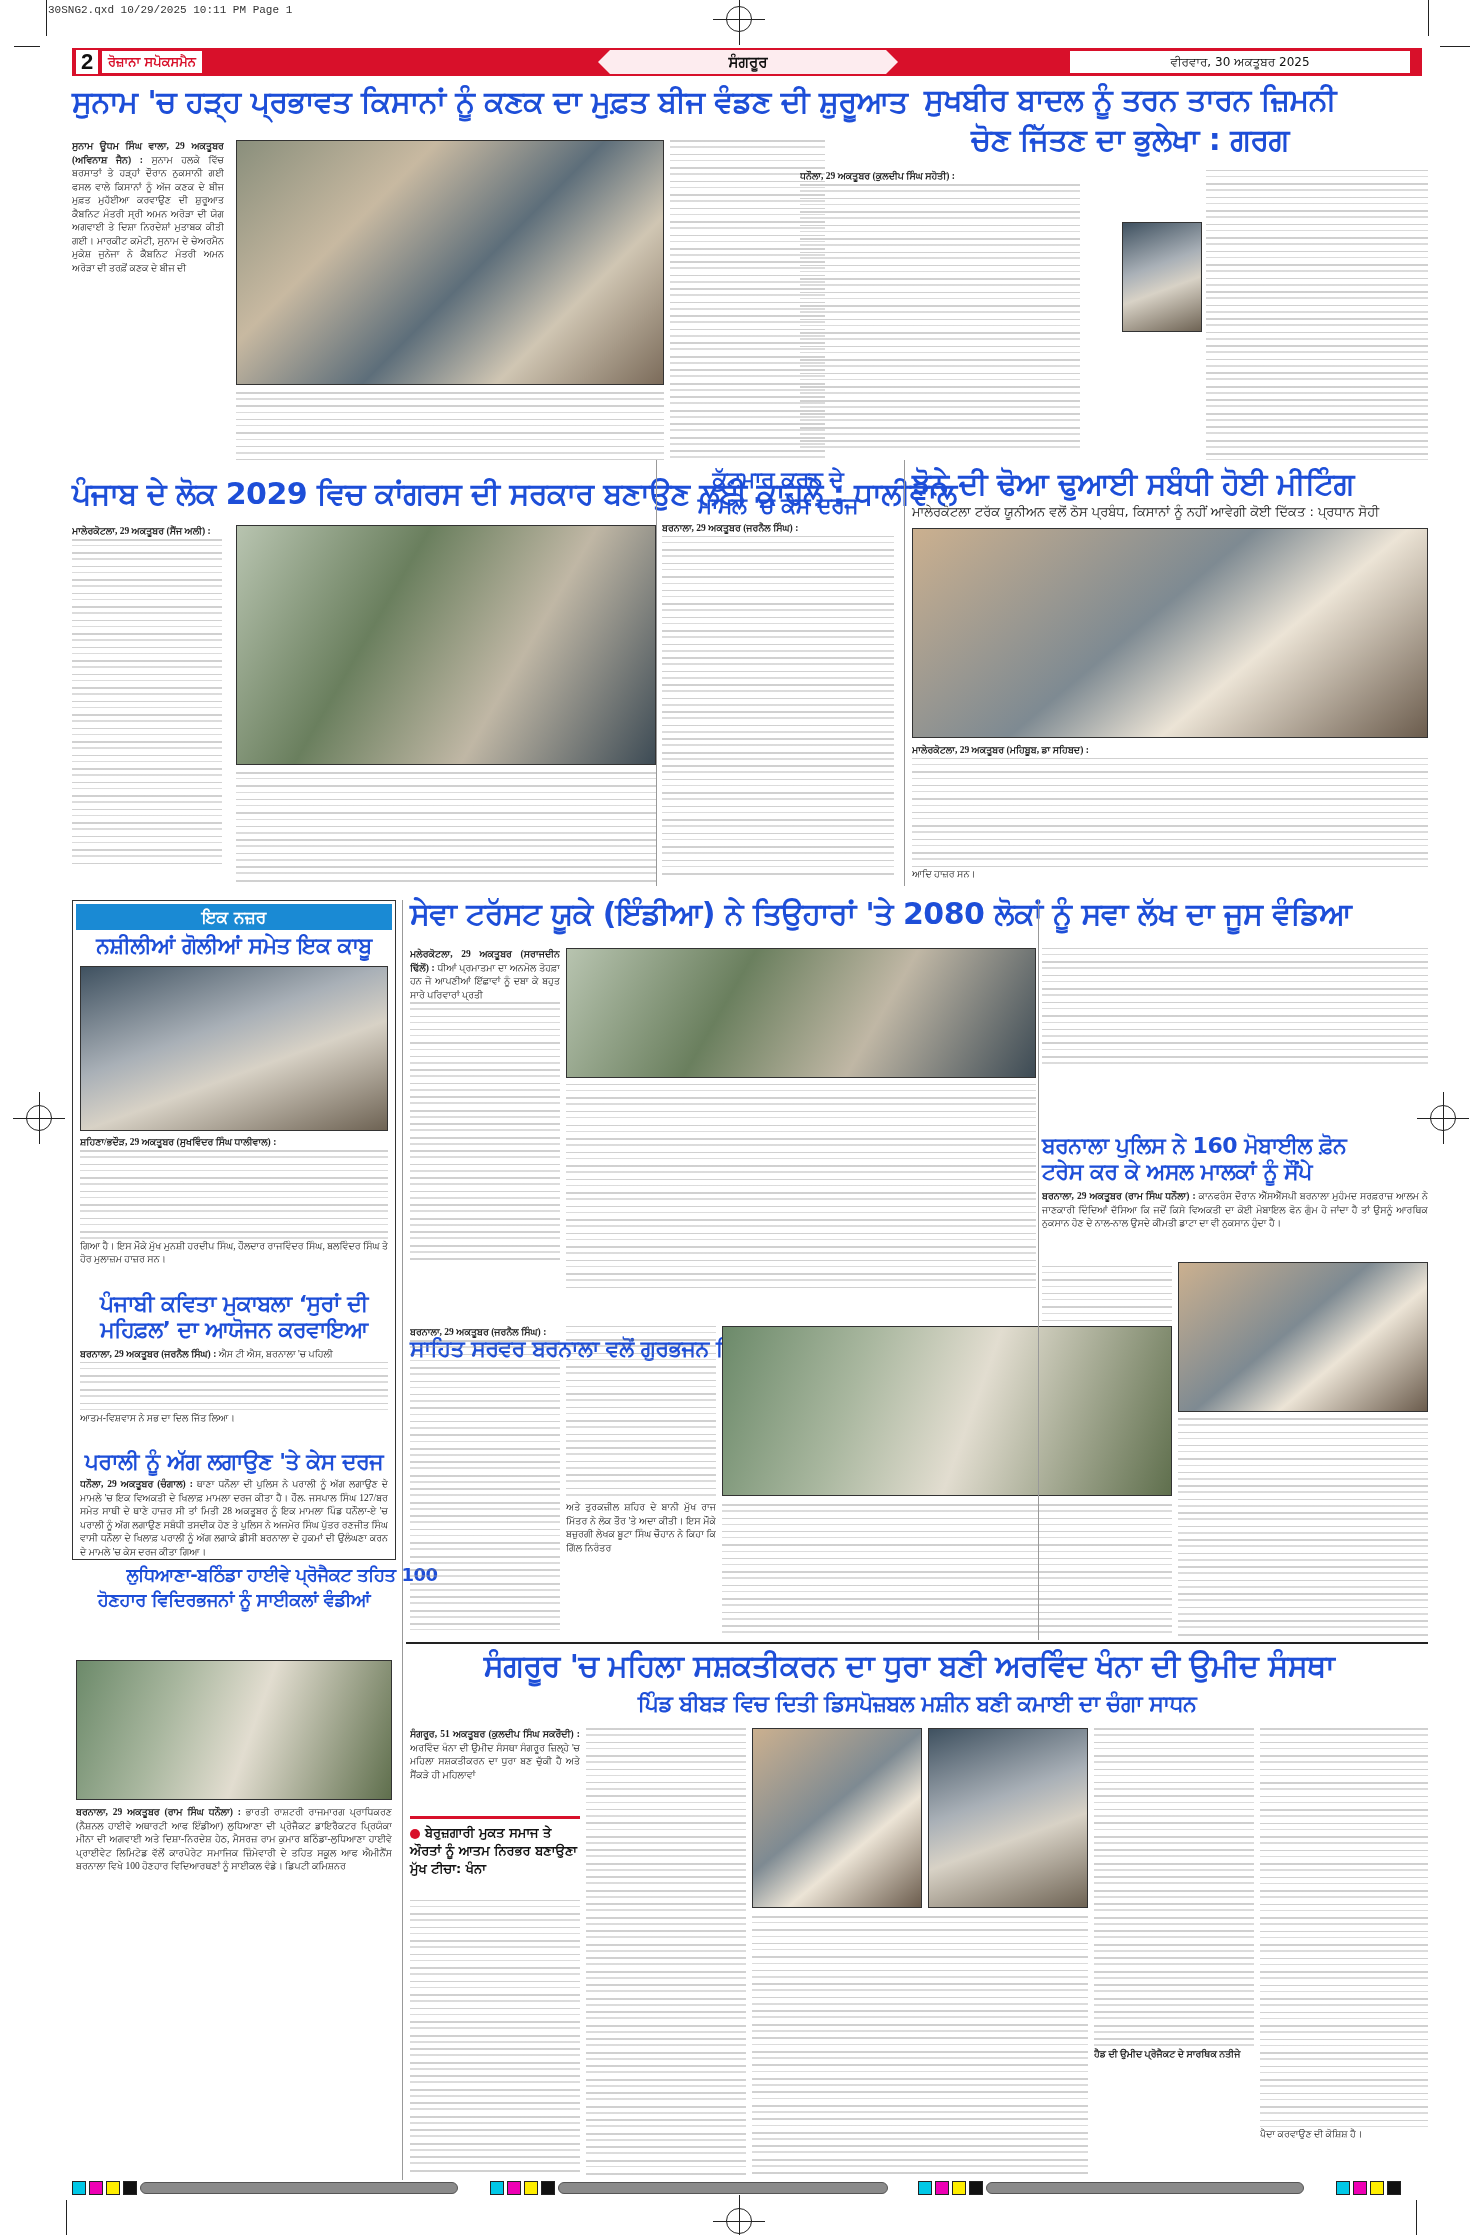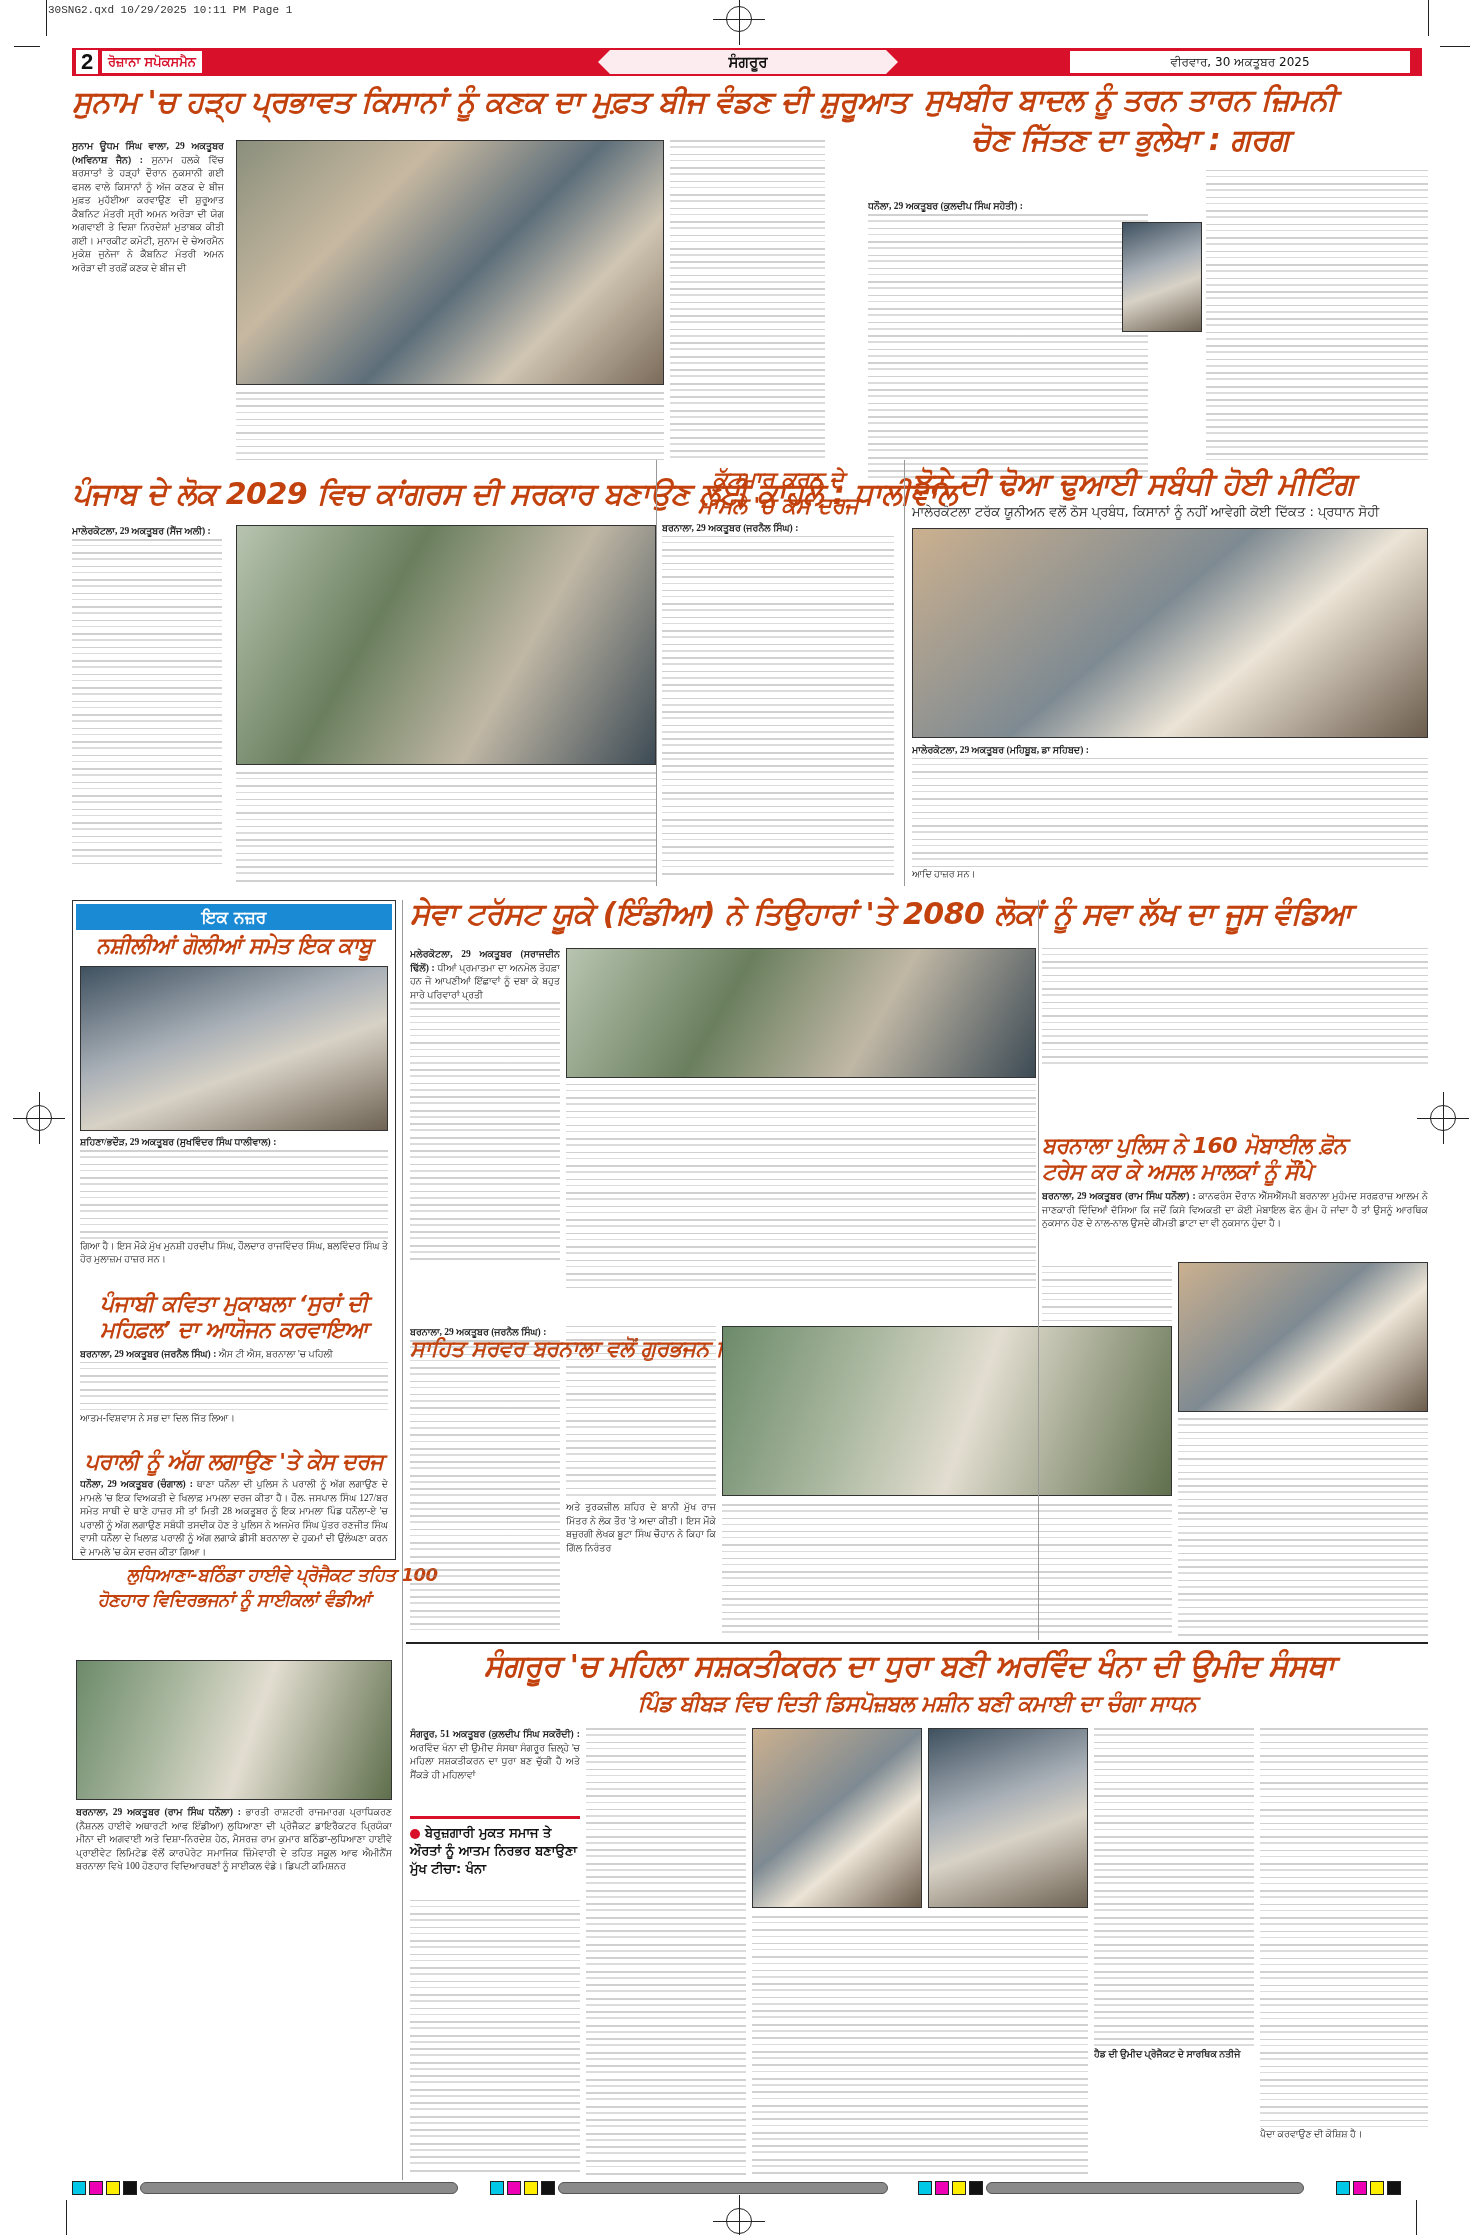--- a/index.html
+++ b/index.html
@@ -14,21 +14,21 @@
   .reg::before { content: ""; position: absolute; left: -14px; right: -14px; top: 12px; height: 1px; background: #222; }
   .reg::after { content: ""; position: absolute; top: -14px; bottom: -14px; left: 12px; width: 1px; background: #222; }
 
   
   .masthead { left: 72px; top: 48px; width: 1350px; height: 28px; background: #d8102a; }
   .page-no { left: 76px; top: 50px; width: 22px; height: 24px; background: #fff; color: #111; font-family: "Liberation Sans", sans-serif; font-weight: bold; font-size: 22px; line-height: 24px; text-align: center; }
   .paper-name { left: 102px; top: 51px; height: 22px; padding: 0 6px; background: #fff; color: #d8102a; font-weight: bold; font-size: 13px; line-height: 22px; }
   .section-tab { left: 598px; top: 50px; width: 300px; height: 24px; background: #fdecef; color: #111; font-weight: bold; font-size: 15px; line-height: 24px; text-align: center; clip-path: polygon(4% 0, 96% 0, 100% 50%, 96% 100%, 4% 100%, 0 50%); }
   .date-box { left: 1070px; top: 51px; width: 340px; height: 22px; background: #fff; color: #111; font-size: 12px; line-height: 22px; text-align: center; }
 
-  .hl { font-family: "DejaVu Sans", sans-serif; font-weight: bold; color: #c2410c; line-height: 1.08; white-space: nowrap; letter-spacing: -0.5px; font-style: italic; }
+  .hl { font-family: "DejaVu Sans", sans-serif; font-weight: bold; color: #1d4ed8; line-height: 1.08; white-space: nowrap; letter-spacing: -0.5px; }
   .hl-xl { font-size: 30px; }
   .hl-m { font-size: 22px; }
   .hl-s { font-size: 18px; }
   .center { text-align: center; }
 
   .body-text { font-size: 9.5px; line-height: 13.5px; color: #222; text-align: justify; overflow: hidden; font-family: Liberation Serif, serif; }
   .body-text b { font-weight: bold; }
   .filler { display: block; height: 100%; background:
       repeating-linear-gradient(to bottom, #7a7a7a 0 1.5px, transparent 1.5px 6px, #9a9a9a 6px 7.5px, transparent 7.5px 13.5px); opacity: .35; }
 
@@ -82,21 +82,21 @@
 <div class="abs photo" style="left:236px; top:140px; width:428px; height:245px;"></div>
 <div class="abs body-text" style="left:236px; top:392px; width:428px; height:68px;">
     <span class="filler"></span>
   </div>
 <div class="abs body-text" style="left:670px; top:140px; width:155px; height:320px;">
     <span class="filler"></span>
   </div>
 
 <div class="abs hl hl-xl center" style="left:830px; top:84px; width:600px;">ਸੁਖਬੀਰ ਬਾਦਲ ਨੂੰ ਤਰਨ ਤਾਰਨ ਜ਼ਿਮਨੀ</div>
 <div class="abs hl hl-xl center" style="left:830px; top:124px; width:600px;">ਚੋਣ ਜਿੱਤਣ ਦਾ ਭੁਲੇਖਾ : ਗਰਗ</div>
-<div class="abs body-text" style="left:868px; top:170px; width:280px; height:290px;margin-top:30px;">
+<div class="abs body-text" style="left:800px; top:170px; width:280px; height:290px;">
   <b>ਧਨੌਲਾ, 29 ਅਕਤੂਬਰ (ਕੁਲਦੀਪ ਸਿੰਘ ਸਹੋਤੀ) :</b>
   <span class="filler" style="height:270px;"></span>
 </div>
 <div class="abs photo p2" style="left:1122px; top:222px; width:80px; height:110px;"></div>
 <div class="abs body-text" style="left:1206px; top:170px; width:222px; height:290px;">
     <span class="filler"></span>
   </div>
 
 <div class="abs hl hl-xl" style="left:72px; top:478px;">ਪੰਜਾਬ ਦੇ ਲੋਕ 2029 ਵਿਚ ਕਾਂਗਰਸ ਦੀ ਸਰਕਾਰ ਬਣਾਉਣ ਲਈ ਕਾਹਲੇ : ਧਾਲੀਵਾਲ</div>
 <div class="abs body-text" style="left:72px; top:525px; width:150px; height:360px;">

